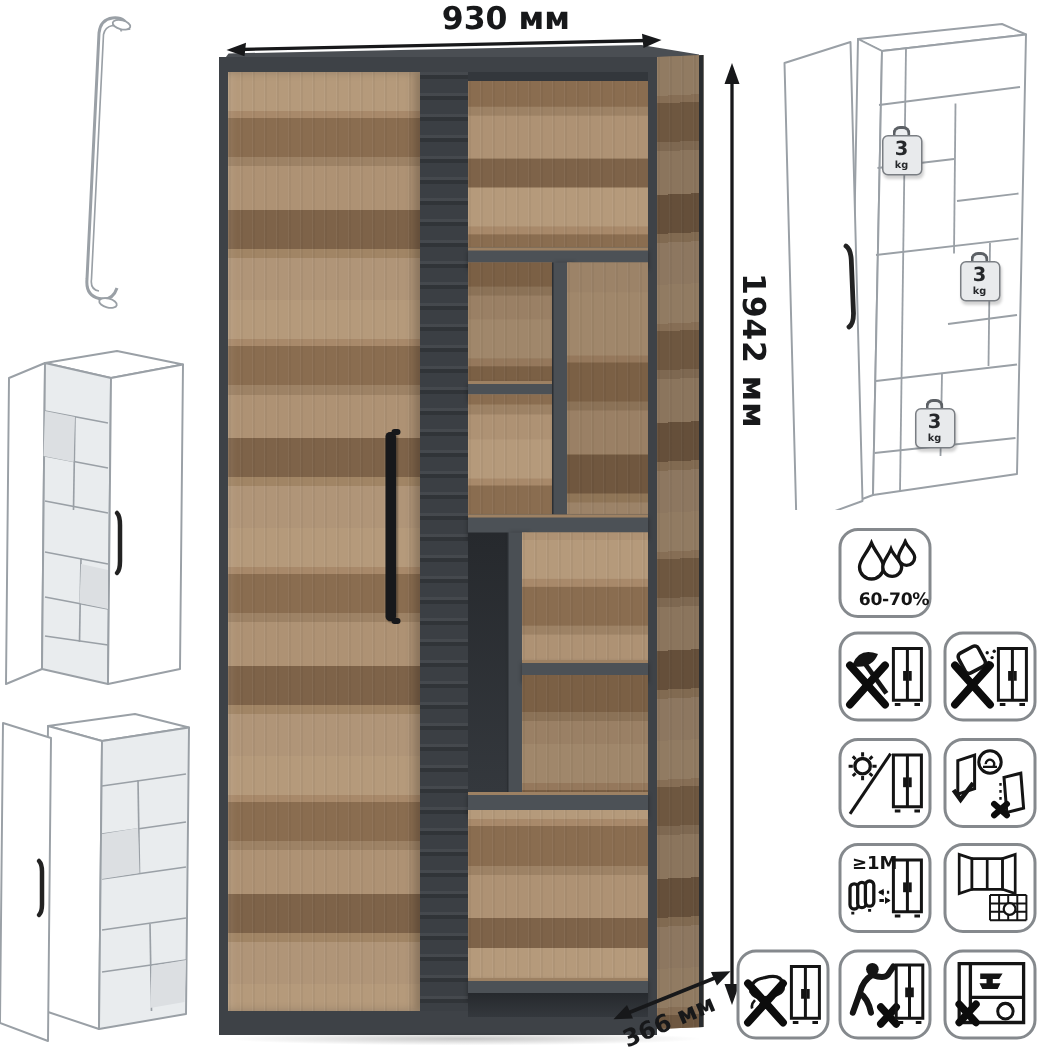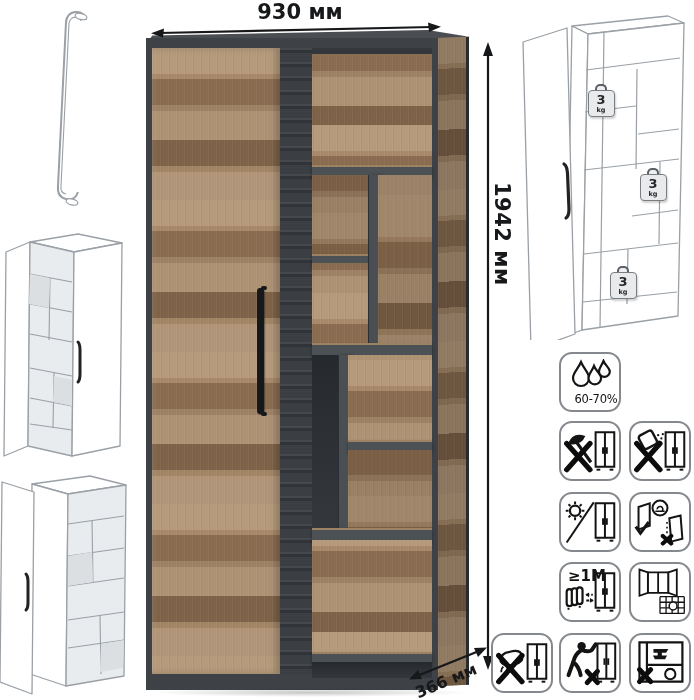--- a/index.html
+++ b/index.html
@@ -40,35 +40,35 @@
     box-shadow:1px 1px 1px rgba(0,0,0,.4);
   }
   .handle-bar::before,.handle-bar::after{
     content:"";position:absolute;left:4px;width:6px;height:4px;background:#17181b;border-radius:2px;
   }
   .handle-bar::before{top:-2px;}
   .handle-bar::after{bottom:-2px;}
 
   
   .dim-label{font-weight:bold;color:#17181a;}
-  .dim-w{font-size:21px;text-align:center;}
+  .dim-w{font-size:21px;text-align:right;}
   .dim-h{font-size:21px;writing-mode:vertical-rl;letter-spacing:.5px;}
   .dim-d{font-size:16px;transform:rotate(-23deg);transform-origin:left center;}
 
   
   .cell{
     width:62px;height:60px;background:#fff;
     border:2px solid #85898d;border-radius:13px;
     box-sizing:border-box;
     display:flex;flex-direction:column;align-items:center;justify-content:center;
     gap:1px;
   }
-  .cell-label{font-size:11.5px;font-weight:normal;color:#141414;line-height:1;letter-spacing:-.2px;white-space:nowrap;margin-left:12px;}
+  .cell-label{font-size:11.5px;font-weight:bold;color:#141414;line-height:1;letter-spacing:-.2px;white-space:nowrap;margin-left:12px;}
   .cell-label.small{font-size:9.8px;}
-  .cell-mini-label{position:absolute;left:7px;top:5px;font-size:15px;font-weight:bold;color:#141414;line-height:1;}
+  .cell-mini-label{position:absolute;left:7px;top:5px;font-size:12px;font-weight:bold;color:#141414;line-height:1;}
 
   
   .weight{width:26px;display:flex;flex-direction:column;align-items:center;z-index:6;}
   .weight-handle{width:12px;height:7px;border:2.5px solid #5c6065;border-bottom:none;border-radius:5px 5px 0 0;background:#edeff1;box-sizing:border-box;}
   .weight-body{width:25px;height:25px;margin-top:-1px;background:#e8eaec;border:1px solid #7a7e83;border-radius:4px;
     display:flex;flex-direction:column;align-items:center;justify-content:center;box-shadow:1px 2px 2px rgba(0,0,0,.18);}
   .weight-val{font-size:13px;font-weight:bold;color:#26282b;line-height:1;}
   .weight-unit{font-size:6.5px;font-weight:bold;color:#26282b;line-height:1;margin-top:1px;}
 
   svg{display:block;}

